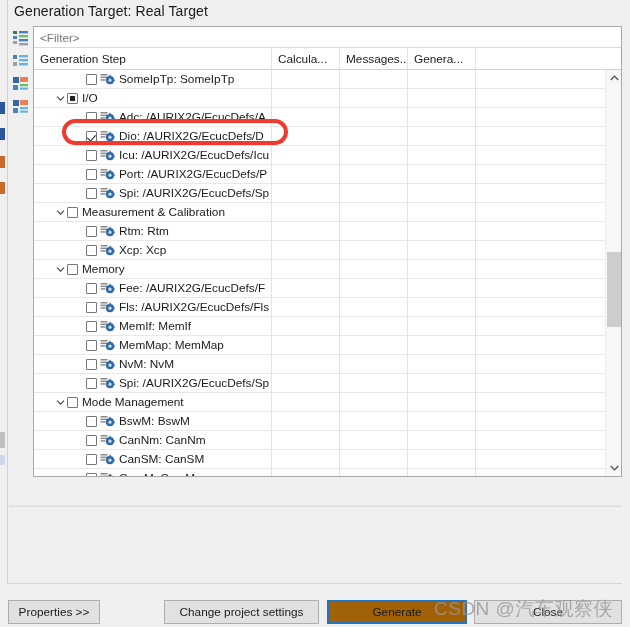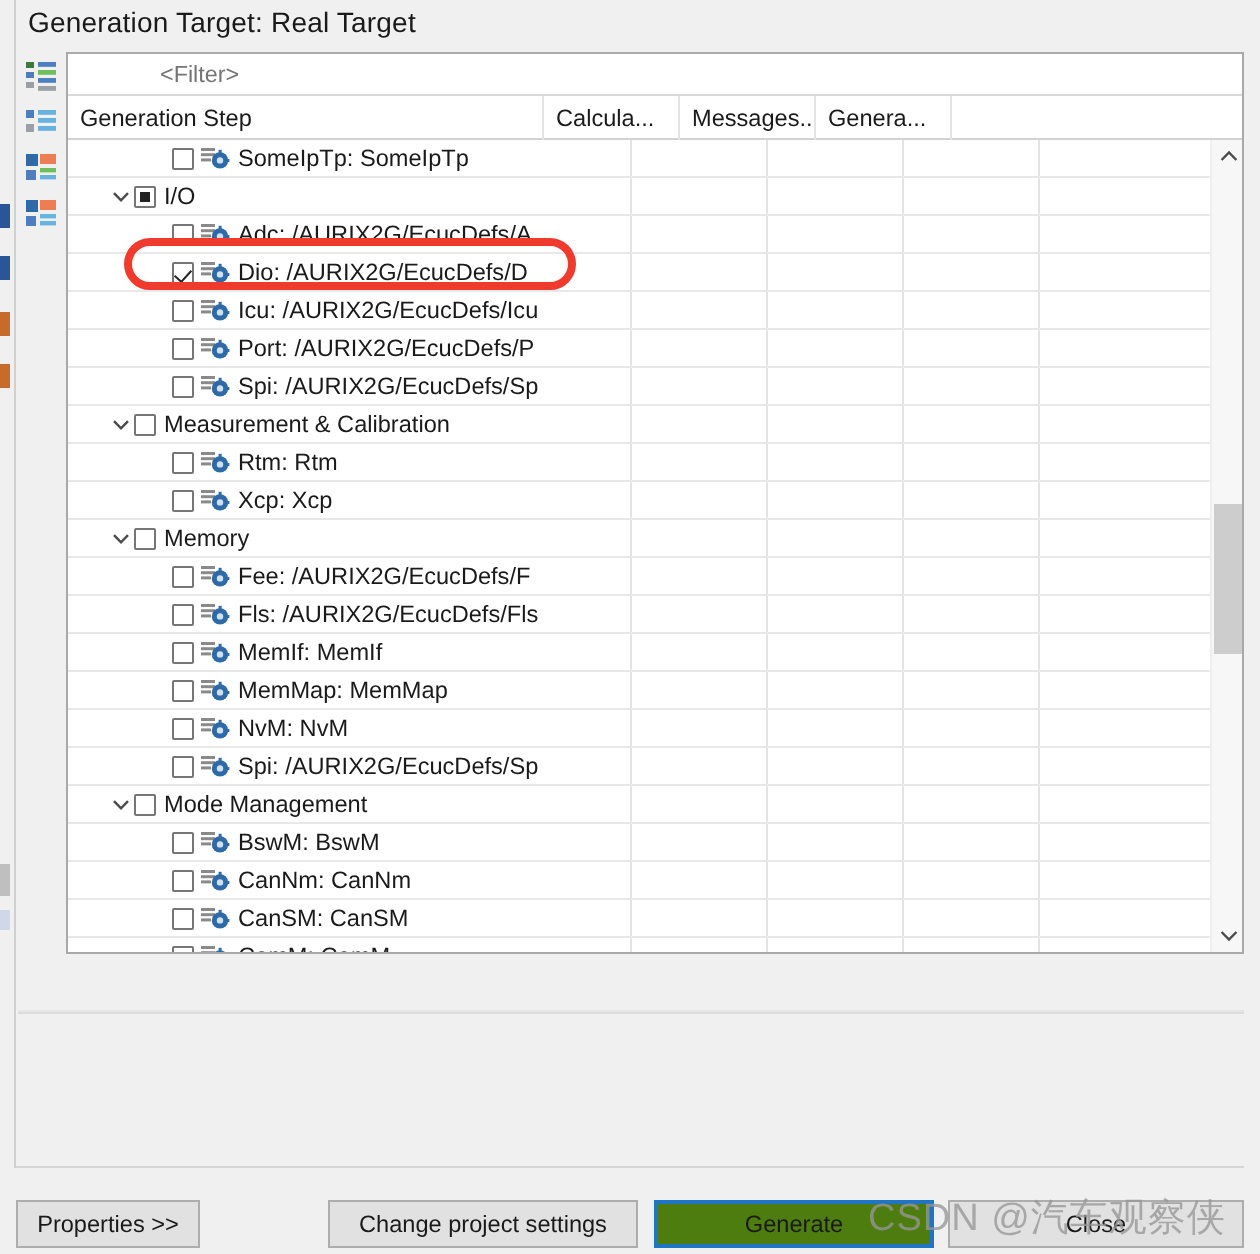--- a/index.html
+++ b/index.html
@@ -98,21 +98,21 @@
     overflow: hidden;
     background: #ffffff;
   }
   .row {
     position: relative;
     height: 19px;
     display: flex;
     border-bottom: 1px solid #e8e8e8;
   }
   .cell0 {
-    width: 282px; height: 18px;
+    width: 238px; height: 18px;
     display: flex; align-items: center;
     border-right: 1px solid #e3e3e3;
     overflow: hidden; white-space: nowrap;
   }
   .cellx {
     width: 68px; height: 18px;
     border-right: 1px solid #e3e3e3;
   }
   .cell-rest { flex: 1 1 auto; height: 18px; }
 
@@ -221,21 +221,21 @@
     border: 1px solid #adadad;
     font-size: 11.8px; color: #1a1a1a;
     display: flex; align-items: center; justify-content: center;
     white-space: nowrap;
     cursor: default;
     padding: 0 8px;
   }
   .btn.default {
     border: 1px solid #1f74c4;
     box-shadow: 0 0 0 1px #1f74c4 inset;
-    background: #4d7c0f;
+    background: #a16207;
   }
   #btn-properties { left: 8px;   top: 600px; width: 92px; }
   #btn-change     { left: 164px; top: 600px; width: 155px; }
   #btn-generate   { left: 327px; top: 600px; width: 140px; }
   #btn-close      { left: 474px; top: 600px; width: 148px; }
 
   
   .annot-oval {
     position: absolute;
     left: 62px; top: 119px;
@@ -313,21 +313,21 @@
         <rect x="8" y="1" width="8" height="5" fill="#ed7d52"></rect>
         <rect x="8" y="8" width="8" height="2.2" fill="#67b3e0"></rect>
         <rect x="8" y="11.5" width="8" height="2.2" fill="#67b3e0"></rect>
       </svg>
     </div>
   </div>
 
   <div class="panel">
 
     <div class="filter-row">
-      <input class="filter-text" style="border: none; outline: none; width: 560px; background: transparent; margin-left: 40px;" placeholder="&lt;Filter&gt;">
+      <input class="filter-text" style="border: none; outline: none; width: 560px; background: transparent;" placeholder="&lt;Filter&gt;">
     </div>
 
     <div class="thead">
       <div class="th c0">Generation Step</div>
       <div class="th c1">Calcula...</div>
       <div class="th c2">Messages...</div>
       <div class="th c3">Genera...</div>
       <div class="th c4"></div>
     </div>
 

